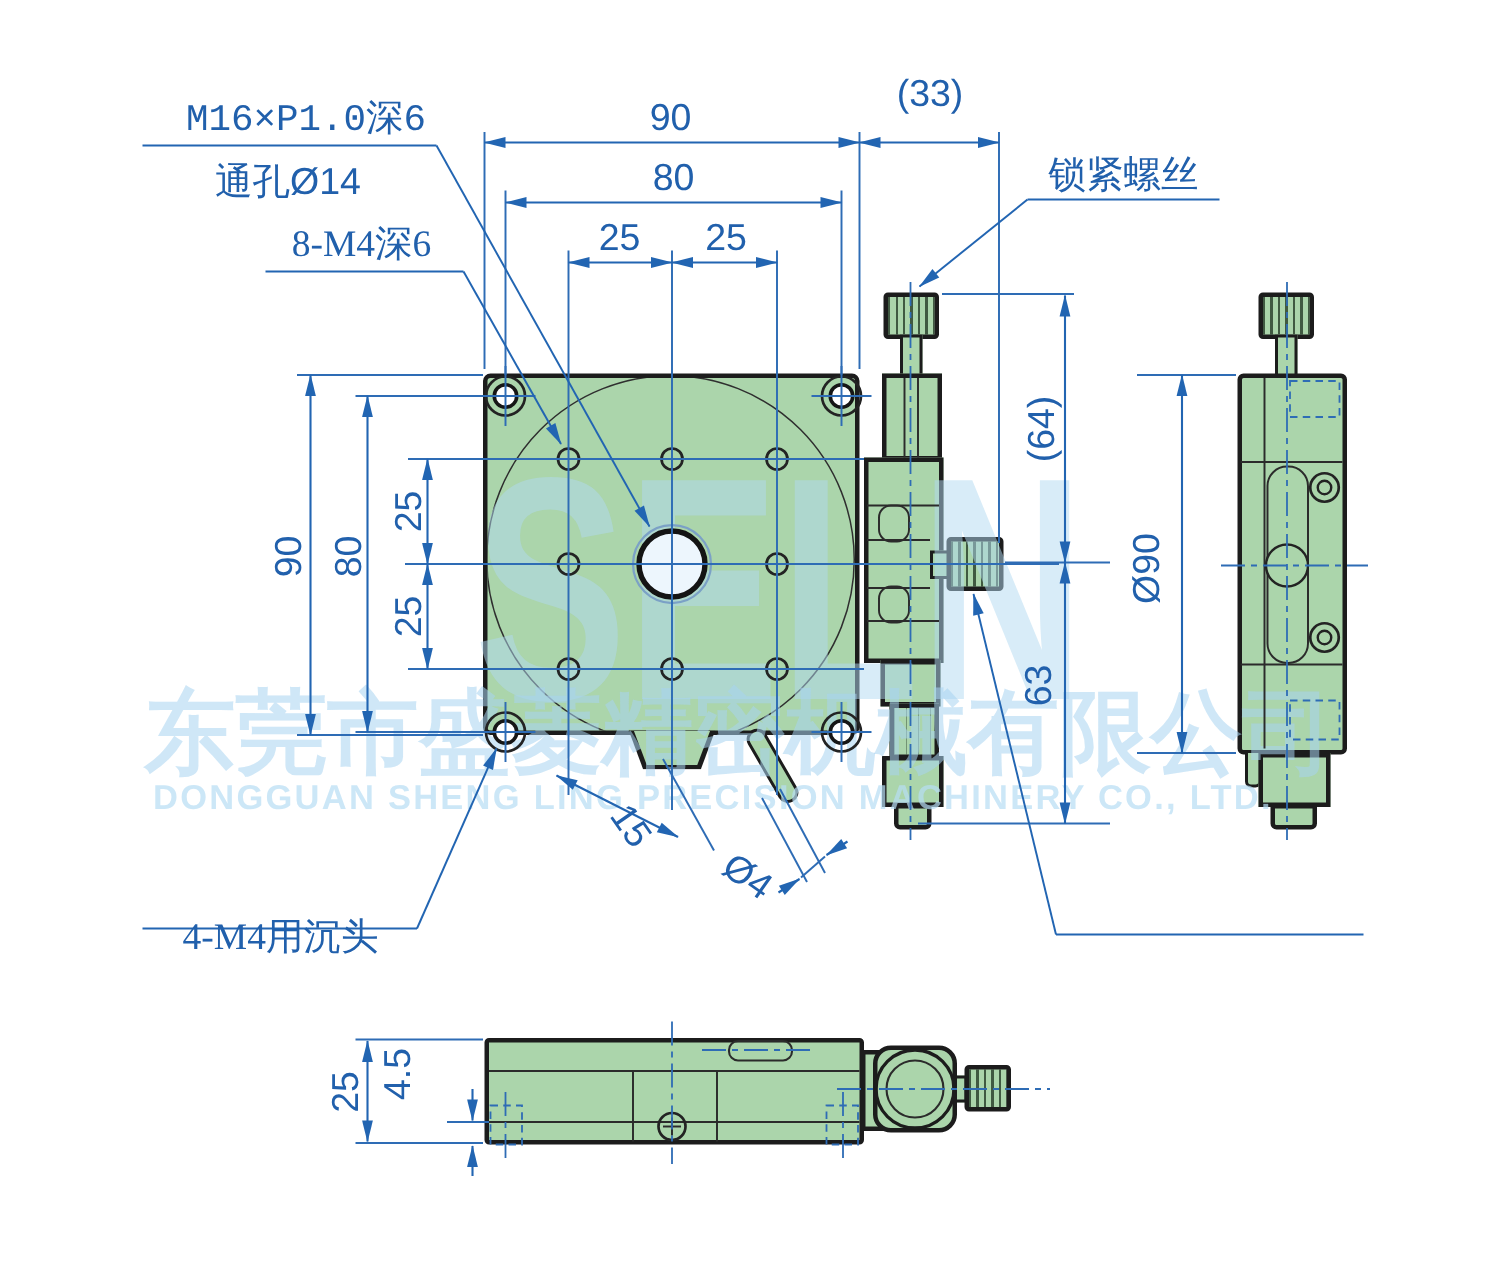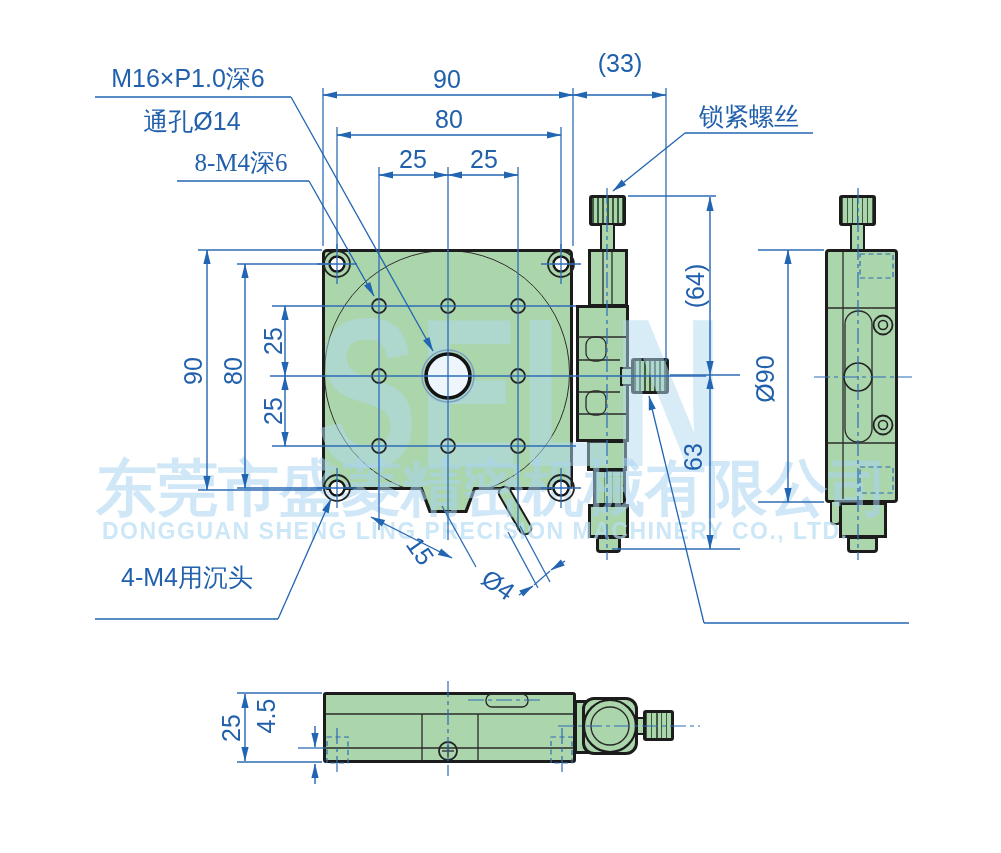--- a/index.html
+++ b/index.html
@@ -230,19 +230,19 @@
   <div class="dim rot" style="left:273px;top:341px;">25</div>
   <div class="dim rot" style="left:273px;top:411px;">25</div>
   <div class="dim rot" style="left:695px;top:286px;">(64)</div>
   <div class="dim rot" style="left:693px;top:457px;">63</div>
   <div class="dim rot" style="left:765px;top:379px;">Ø90</div>
   <div class="dim rot" style="left:231px;top:728px;">25</div>
   <div class="dim rot" style="left:266px;top:716px;">4.5</div>
   <div class="dim" style="left:420px;top:551px;transform:translate(-50%,-50%) rotate(55deg);">15</div>
   <div class="dim" style="left:498px;top:585px;transform:translate(-50%,-50%) rotate(35deg);">Ø4</div>
 
-  <div class="callout" style="left:188px;top:78px;">M16×P1.0深6</div>
+  <div class="callout" style="left:204px;top:78px;font-family:Liberation Mono, monospace;">M16×P1.0深6</div>
   <div class="callout" style="left:192px;top:121px;">通孔Ø14</div>
   <div class="callout" style="left:241px;top:162px;font-family:Liberation Serif, serif;">8-M4深6</div>
-  <div class="callout" style="left:187px;top:577px;">4-M4用沉头</div>
+  <div class="callout" style="left:187px;top:624px;font-family:Liberation Serif, serif;">4-M4用沉头</div>
   <div class="callout" style="left:749px;top:116px;">锁紧螺丝</div>
 
 </div>
 
 </body></html>

